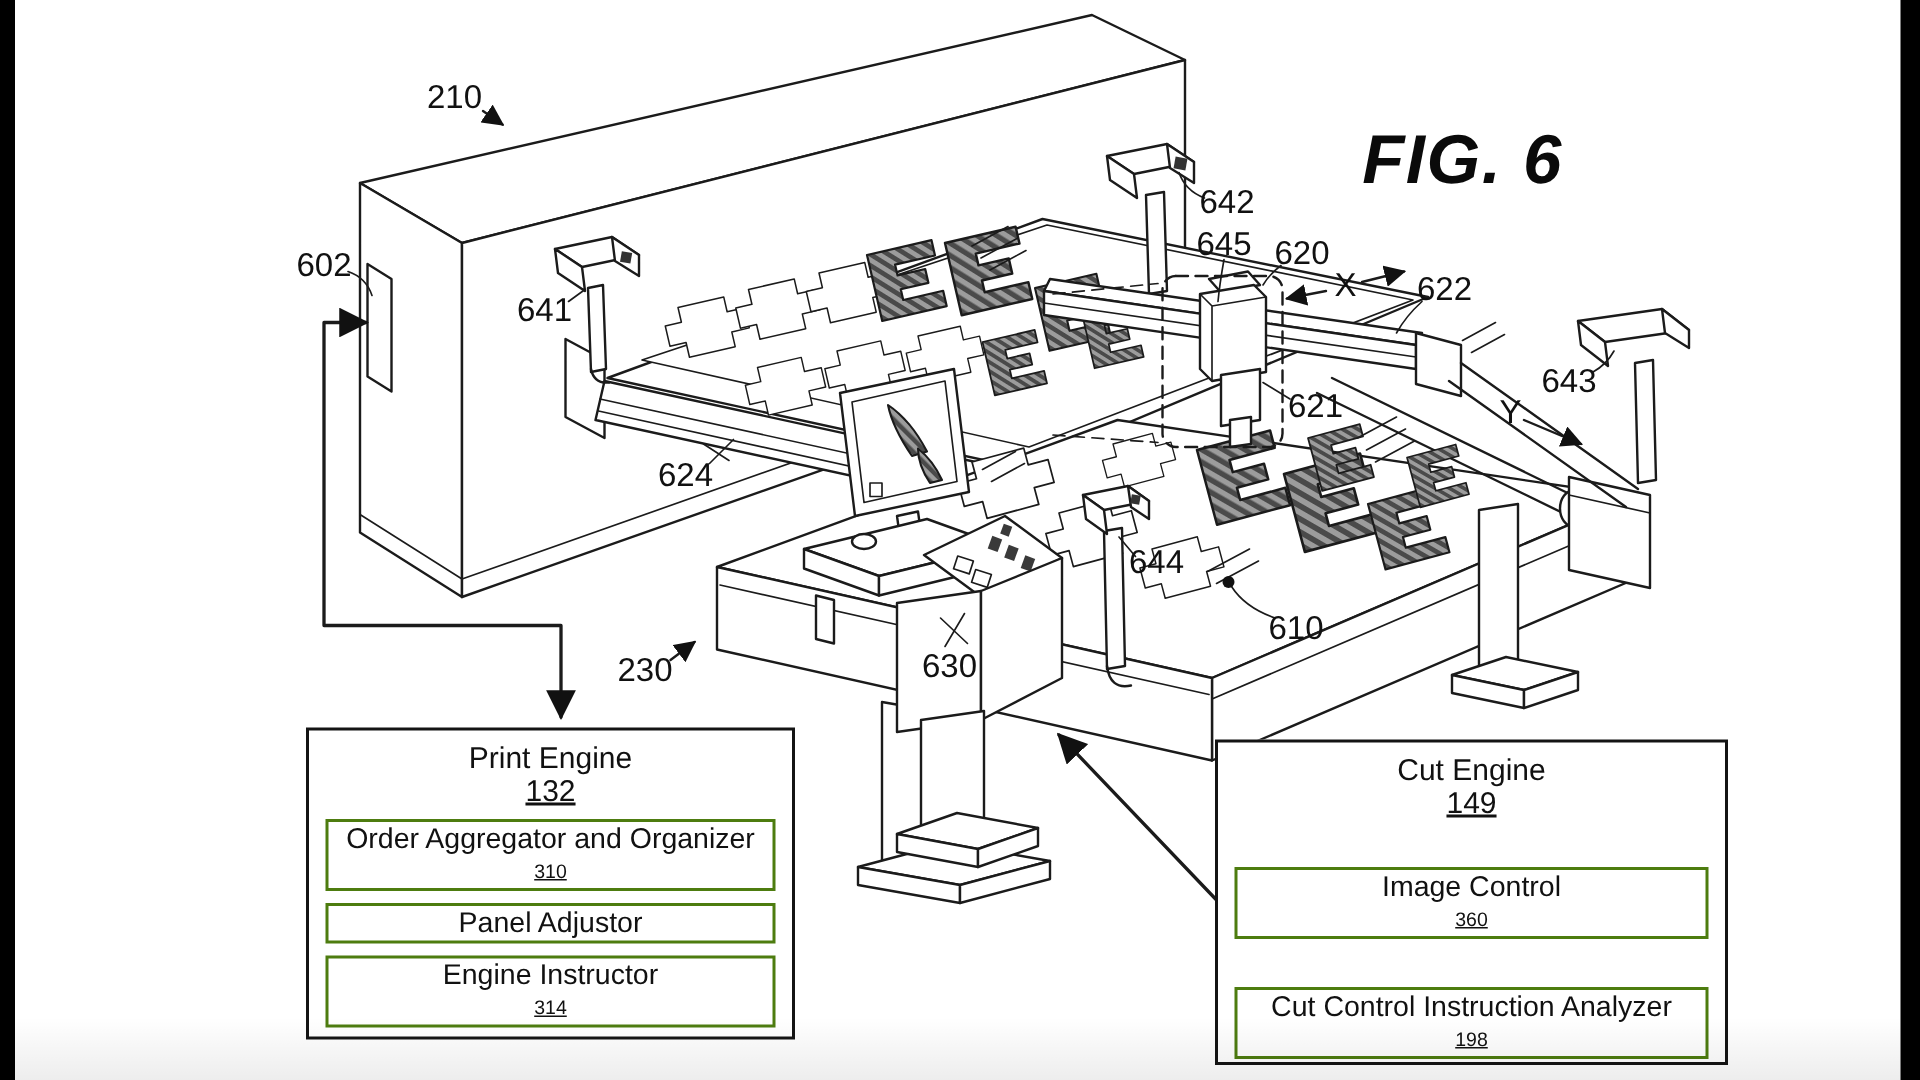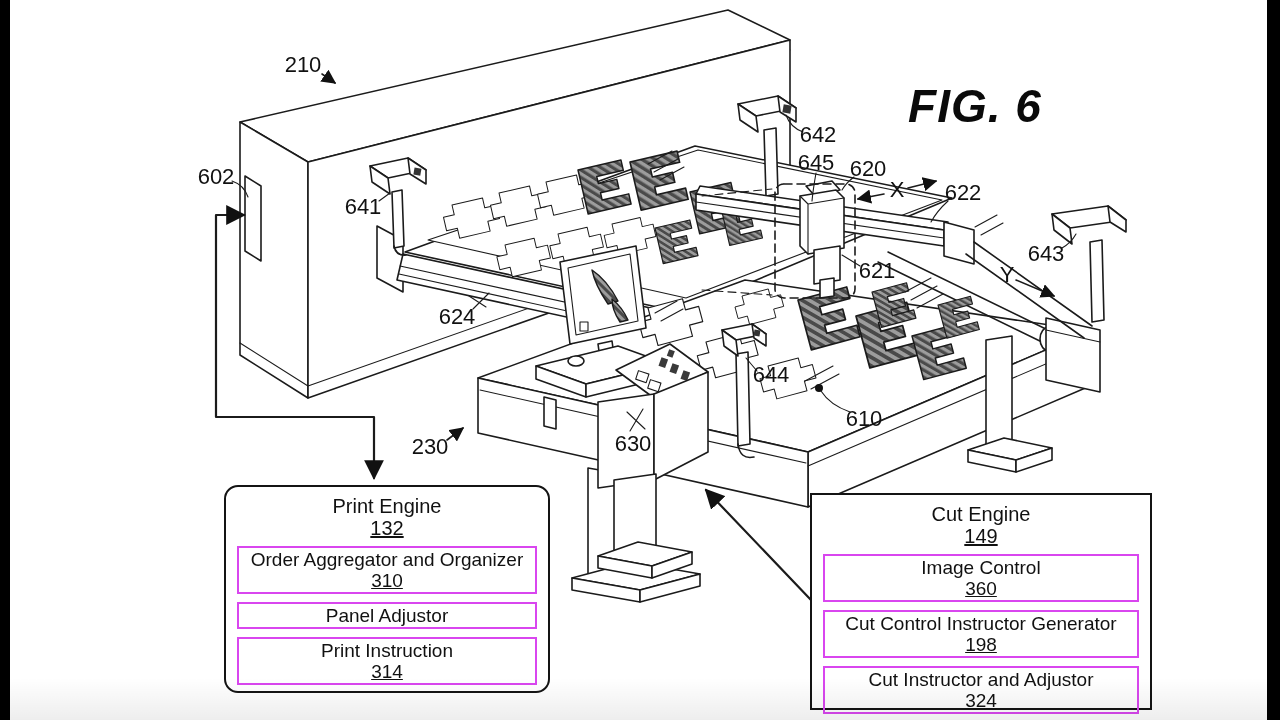--- a/index.html
+++ b/index.html
@@ -20,24 +20,24 @@
   .dot{fill:#111;stroke:none;}
   text.ref{font-size:22px;fill:#111;text-anchor:middle;}
   text.fig{font-size:46px;font-weight:bold;font-style:italic;fill:#0a0a0a;text-anchor:middle;letter-spacing:1px;}
   
   .flowbox{position:absolute;background:#fff;border:2px solid #141414;
     display:flex;flex-direction:column;box-sizing:border-box;padding:8px 11px 9px 11px;
     color:#111;text-align:center;}
   .flowbox .fb-title{font-size:20px;line-height:22px;}
   .flowbox .fb-num{font-size:20px;line-height:22px;text-decoration:underline;}
   .fb-head{margin-bottom:7px;}
-  .subbox{border:2px solid #d946ef;margin-top:8px;padding:1px 2px;flex:1;
+  .subbox{border:2px solid #4d7c0f;margin-top:8px;padding:1px 2px;flex:1;
     display:flex;flex-direction:column;justify-content:center;}
   .subbox .fb-title{font-size:19px;line-height:21px;}
-  .subbox .fb-num{font-size:19px;line-height:21px;text-decoration:underline;}
+  .subbox .fb-num{font-size:13px;line-height:21px;text-decoration:underline;}
 </style>
 </head>
 <body>
 
 <div id="stage">
 
   <svg width="1280" height="720" viewBox="0 0 1280 720">
     <defs>
       <pattern id="hatch" patternUnits="userSpaceOnUse" width="6" height="6" patternTransform="rotate(-45)">
         <rect width="6" height="6" fill="#9c9c9c"></rect>
@@ -246,49 +246,49 @@
     <text class="ref" x="897" y="197">X</text>
     <text class="ref" x="1007" y="282">Y</text>
     <text class="ref" x="1046" y="261">643</text>
     <text class="ref" x="457" y="324">624</text>
     <text class="ref" x="430" y="454">230</text>
     <text class="ref" x="633" y="451">630</text>
     <text class="ref" x="771" y="382">644</text>
     <text class="ref" x="864" y="426">610</text>
   </svg>
 
-  <div class="flowbox" style="left:224px;top:485px;width:326px;height:208px;border-radius:14px;">
+  <div class="flowbox" style="left:204px;top:485px;width:326px;height:208px;">
     <div class="fb-head">
       <div class="fb-title">Print Engine</div>
       <div class="fb-num">132</div>
     </div>
     <div class="subbox" style="margin-top:0;">
       <div class="fb-title">Order Aggregator and Organizer</div>
       <div class="fb-num">310</div>
     </div>
     <div class="subbox">
       <div class="fb-title">Panel Adjustor</div>
     </div>
     <div class="subbox">
-      <div class="fb-title">Print Instruction</div>
+      <div class="fb-title">Engine Instructor</div>
       <div class="fb-num">314</div>
     </div>
   </div>
 
-  <div class="flowbox" style="left:810px;top:493px;width:342px;height:217px;">
+  <div class="flowbox" style="left:810px;top:493px;width:342px;height:217px;gap:24px;">
     <div class="fb-head">
       <div class="fb-title">Cut Engine</div>
       <div class="fb-num">149</div>
     </div>
     <div class="subbox" style="margin-top:0;">
       <div class="fb-title">Image Control</div>
       <div class="fb-num">360</div>
     </div>
     <div class="subbox">
-      <div class="fb-title">Cut Control Instructor Generator</div>
+      <div class="fb-title">Cut Control Instruction Analyzer</div>
       <div class="fb-num">198</div>
     </div>
     <div class="subbox">
       <div class="fb-title">Cut Instructor and Adjustor</div>
       <div class="fb-num">324</div>
     </div>
   </div>
 
   <div id="floor-shadow"></div>
   <div class="letterbox" id="lb-left"></div>

